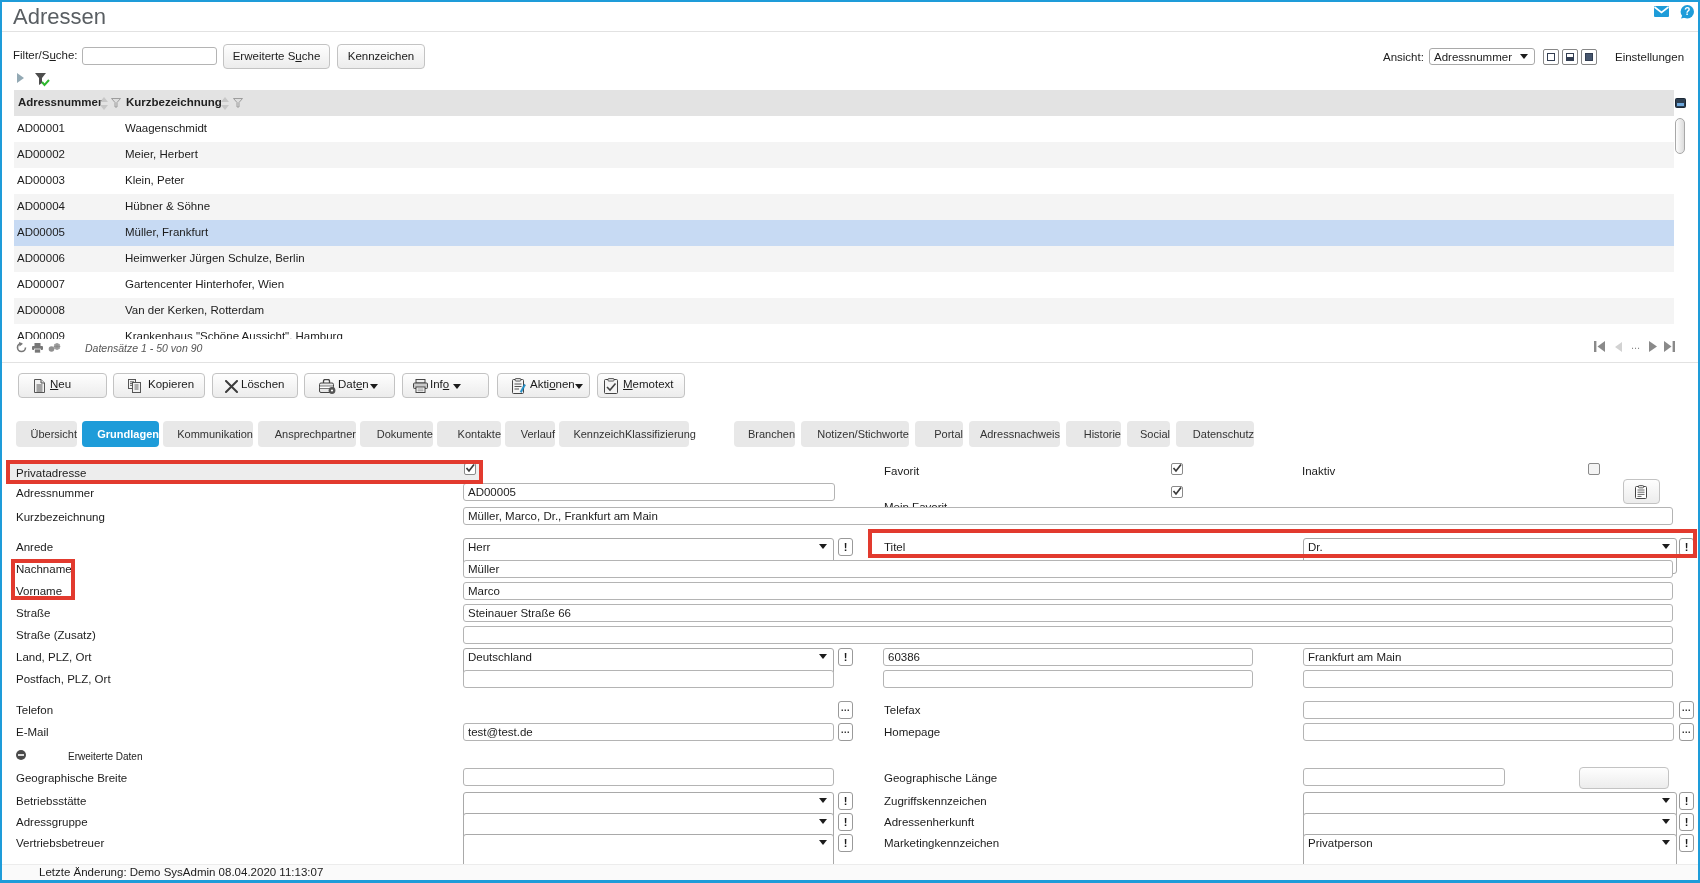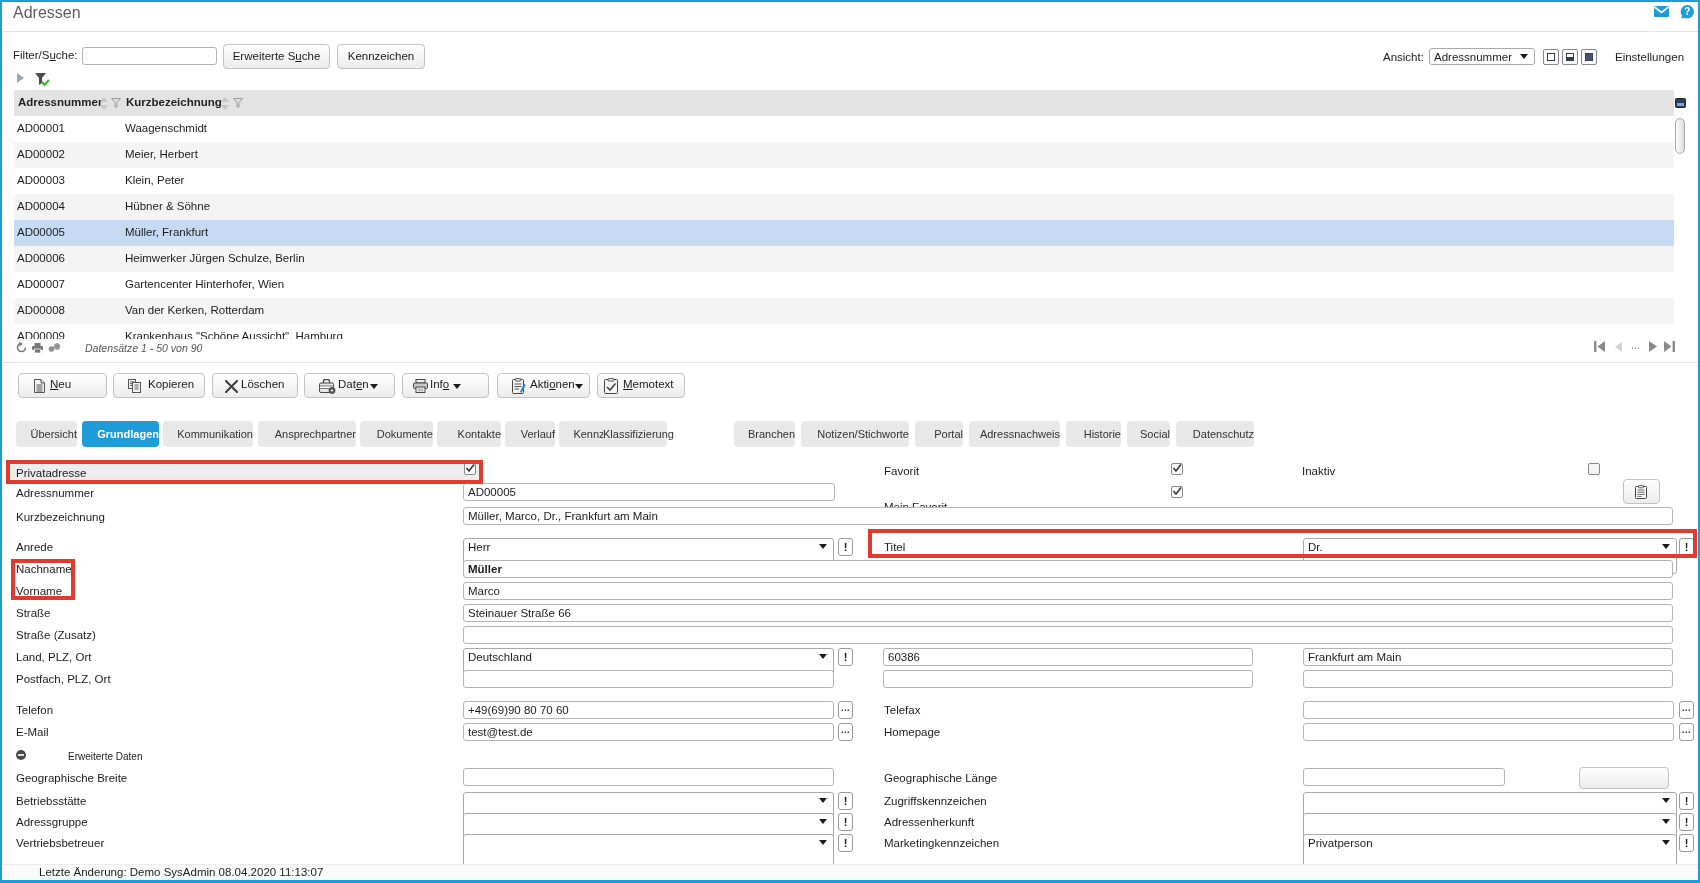--- a/index.html
+++ b/index.html
@@ -29,21 +29,21 @@
 .tab.act{background:#1e9cd9;color:#fff;font-weight:bold;}
 .redbox{position:absolute;border:4px solid #e23a2e;box-sizing:border-box;z-index:20;}
 .row{position:absolute;left:0;width:1660px;height:26px;font-size:11.5px;color:#1c1c1c;}
 .row .c1{position:absolute;left:3px;top:6px;}
 .row .c2{position:absolute;left:111px;top:6px;}
 </style>
 </head>
 <body>
 <div class="page">
 
-<div class="abs" style="left:11px;top:2px;font-size:16px;color:#595e62;">Adressen</div>
+<div class="abs" style="left:11px;top:2px;font-size:22px;color:#595e62;">Adressen</div>
 <div class="abs" style="left:0;top:29px;width:1696px;height:1px;background:#e2e2e2;"></div>
 
 <svg class="abs" style="left:1652px;top:4px;" width="15" height="11" viewBox="0 0 15 11">
  <rect x="0" y="0" width="15" height="11" rx="1" fill="#1e9cd9"></rect>
  <path d="M0.5 1 L7.5 6.5 L14.5 1" fill="none" stroke="#fff" stroke-width="1.6"></path>
 </svg>
 <svg class="abs" style="left:1678px;top:3px;" width="14" height="14" viewBox="0 0 14 14">
  <circle cx="7.3" cy="6.7" r="6.7" fill="#1e9cd9"></circle>
  <path d="M2.5 10 L1 13.5 L5.5 12.5 Z" fill="#1e9cd9"></path>
  <text x="7.3" y="10.2" font-size="10" font-weight="bold" fill="#fff" text-anchor="middle" font-family="Liberation Sans">?</text>
@@ -227,21 +227,21 @@
     </div>
 
 <div class="tab" style="left:14px;width:61px;">Übersicht</div>
 <div class="tab act" style="left:80px;width:77px;">Grundlagen</div>
 <div class="tab" style="left:161px;width:90px;">Kommunikation</div>
 <div class="tab" style="left:256px;width:98px;">Ansprechpartner</div>
 <div class="tab" style="left:358px;width:73px;">Dokumente</div>
 <div class="tab" style="left:435px;width:64px;">Kontakte</div>
 <div class="tab" style="left:503px;width:50px;">Verlauf</div>
 <div class="tab" style="left:557px;width:78px;">Kennzeichen</div>
-<div class="tab" style="left:601px;width:64px;">Klassifizierung</div>
+<div class="tab" style="left:623px;width:64px;">Klassifizierung</div>
 <div class="tab" style="left:732px;width:61px;">Branchen</div>
 <div class="tab" style="left:799px;width:108px;">Notizen/Stichworte</div>
 <div class="tab" style="left:913px;width:48px;">Portal</div>
 <div class="tab" style="left:967px;width:91px;">Adressnachweis</div>
 <div class="tab" style="left:1064px;width:55px;">Historie</div>
 <div class="tab" style="left:1125px;width:43px;">Social</div>
 <div class="tab" style="left:1174px;width:78px;">Datenschutz</div>
 
 <div class="abs" style="left:8px;top:461px;width:470px;height:18px;background:#ededed;"></div>
 <div class="lbl" style="left:14px;top:465px;">Privatadresse</div>
@@ -279,41 +279,40 @@
 <div class="inp" style="left:461px;top:505px;width:1210px;">Müller, Marco, Dr., Frankfurt am Main</div>
 
 <div class="lbl" style="left:14px;top:539px;">Anrede</div>
 <div class="sel" style="left:461px;top:536px;width:371px;">Herr<span class="ar"></span></div>
 <div class="xbtn" style="left:836px;top:536px;">!</div>
 <div class="lbl" style="left:882px;top:539px;">Titel</div>
 <div class="sel" style="left:1301px;top:536px;width:374px;">Dr.<span class="ar"></span></div>
 <div class="xbtn" style="left:1677px;top:536px;">!</div>
 
 <div class="lbl" style="left:14px;top:561px;">Nachname</div>
-<div class="inp" style="left:461px;top:558px;width:1210px;font-weight:bold;">Müller</div>
+<div class="inp" style="left:461px;top:558px;width:1210px;">Müller</div>
 <div class="lbl" style="left:14px;top:583px;">Vorname</div>
 <div class="inp" style="left:461px;top:580px;width:1210px;">Marco</div>
 <div class="lbl" style="left:14px;top:605px;">Straße</div>
 <div class="inp" style="left:461px;top:602px;width:1210px;">Steinauer Straße 66</div>
 <div class="lbl" style="left:14px;top:627px;">Straße (Zusatz)</div>
 <div class="inp" style="left:461px;top:624px;width:1210px;"></div>
 
 <div class="lbl" style="left:14px;top:649px;">Land, PLZ, Ort</div>
 <div class="sel" style="left:461px;top:646px;width:371px;">Deutschland<span class="ar"></span></div>
 <div class="xbtn" style="left:836px;top:646px;">!</div>
 <div class="inp" style="left:881px;top:646px;width:370px;">60386</div>
 <div class="inp" style="left:1301px;top:646px;width:370px;">Frankfurt am Main</div>
 
 <div class="lbl" style="left:14px;top:671px;">Postfach, PLZ, Ort</div>
 <div class="inp" style="left:461px;top:668px;width:371px;"></div>
 <div class="inp" style="left:881px;top:668px;width:370px;"></div>
 <div class="inp" style="left:1301px;top:668px;width:370px;"></div>
 
 <div class="lbl" style="left:14px;top:702px;">Telefon</div>
-<div class="inp" style="left:461px;top:699px;width:371px;">+49(69)90 80 70 60</div>
 <div class="dbtn" style="left:836px;top:699px;">...</div>
 <div class="lbl" style="left:882px;top:702px;">Telefax</div>
 <div class="inp" style="left:1301px;top:699px;width:371px;"></div>
 <div class="dbtn" style="left:1677px;top:699px;">...</div>
 
 <div class="lbl" style="left:14px;top:724px;">E-Mail</div>
 <div class="inp" style="left:461px;top:721px;width:371px;">test@test.de</div>
 <div class="dbtn" style="left:836px;top:721px;">...</div>
 <div class="lbl" style="left:882px;top:724px;">Homepage</div>
 <div class="inp" style="left:1301px;top:721px;width:371px;"></div>

